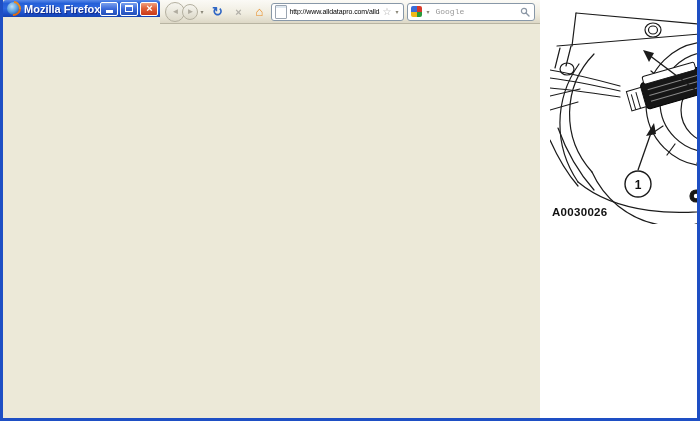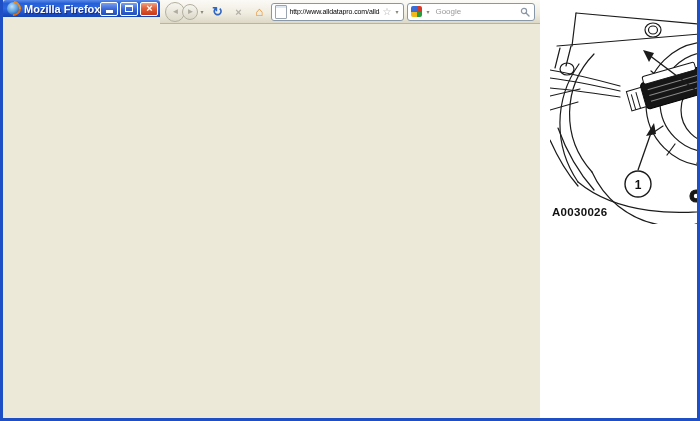--- a/index.html
+++ b/index.html
@@ -49,21 +49,21 @@
     position:relative;flex:0 0 10px;box-shadow:inset 0 2px 0 #dfe8f0;}
   .url-input{flex:1;border:none;outline:none;font-family:"Liberation Sans",sans-serif;
     font-size:7px;color:#000;padding:0;min-width:0;background:transparent;letter-spacing:-0.1px;}
   .star{color:#a8a8a8;font-size:10px;line-height:1;}
   .searchbox{width:128px;flex:0 0 128px;height:18px;display:flex;align-items:center;background:#fff;
     border:1px solid #8898a8;border-radius:3px;padding:0 3px;gap:2px;box-sizing:border-box;}
   .g-ico{width:11px;height:11px;display:grid;grid-template-columns:1fr 1fr;grid-template-rows:1fr 1fr;
     border-radius:2px;overflow:hidden;flex:0 0 11px;}
   .g-ico i{display:block;}
   .g1{background:#3a6cd8;}.g2{background:#d83a2a;}.g3{background:#f0b818;}.g4{background:#2a9a3a;}
-  .search-input{flex:1;border:none;outline:none;font-family:Liberation Sans, sans-serif;
+  .search-input{flex:1;border:none;outline:none;font-family:Liberation Mono, monospace;
     font-size:8px;color:#333;min-width:0;background:transparent;}
   .search-input::placeholder{color:#9a9a9a;}
   .mag{flex:0 0 12px;display:flex;align-items:center;justify-content:center;}
   
   .tabbar{height:17px;flex:0 0 17px;display:flex;align-items:flex-end;padding:0 3px;gap:2px;
     background:linear-gradient(180deg,#f0eee6 0%,#dcd8c8 80%,#cfcbbb 100%);
     border-bottom:1px solid #989482;box-sizing:border-box;}
   .tab{height:15px;display:flex;align-items:center;gap:3px;padding:0 6px 0 4px;
     background:linear-gradient(180deg,#ffffff,#f4f2ea);border:1px solid #8a887a;border-bottom:none;
     border-radius:3px 3px 0 0;max-width:190px;box-sizing:border-box;}

